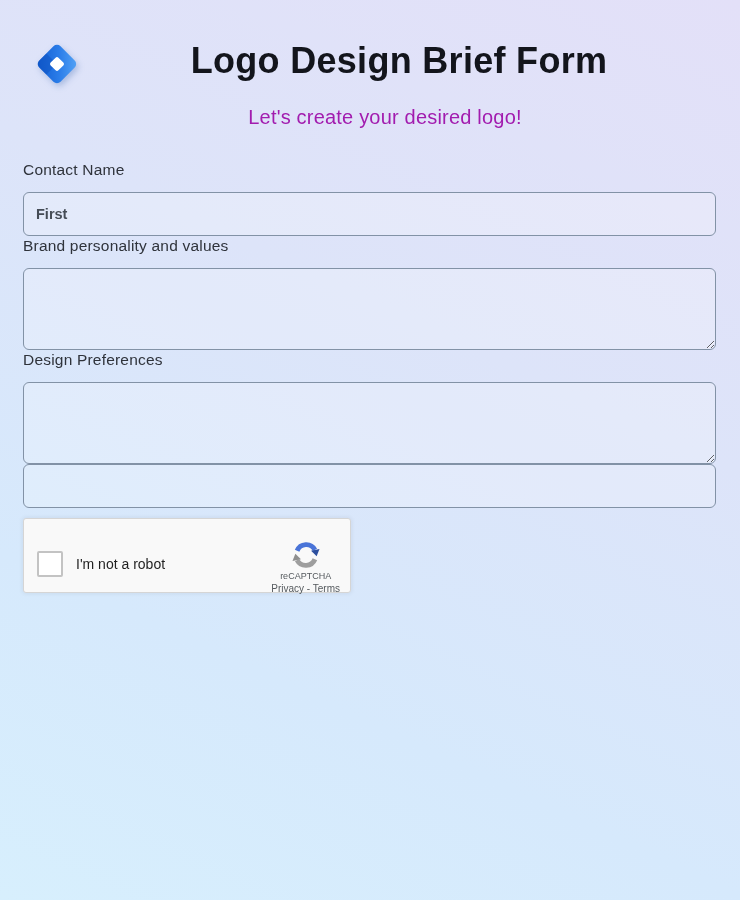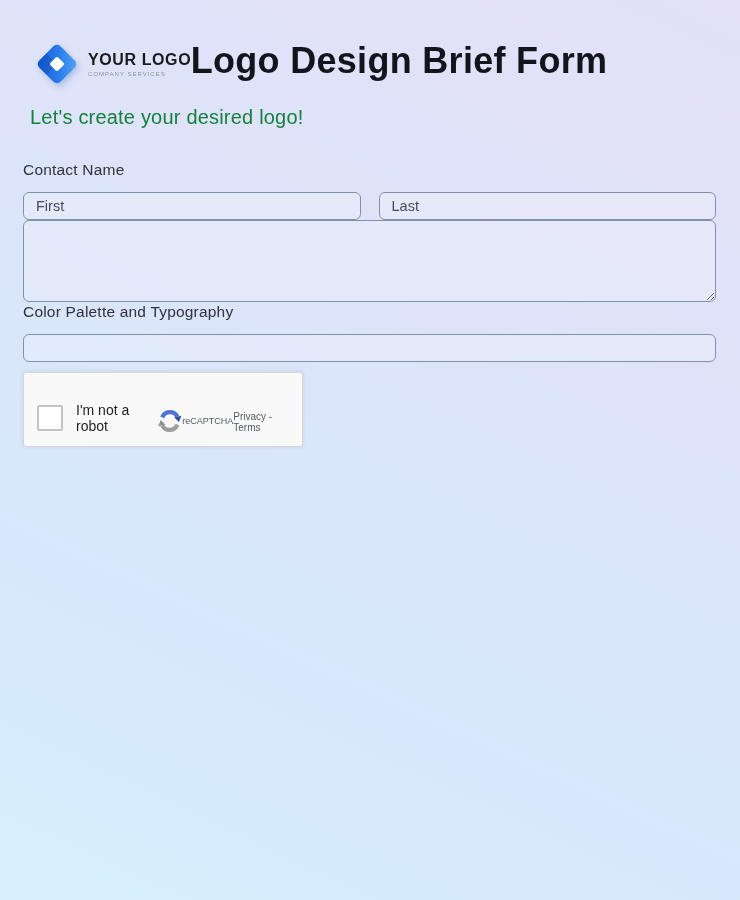--- a/index.html
+++ b/index.html
@@ -25,22 +25,22 @@
   }
   .logo-tagline {
     font-size: 6px; letter-spacing: 1px; color: #8d939d; margin-top: 2px;
   }
   .title {
     text-align: center; padding-left: 150px; padding-right: 92px;
     font-size: 36px; font-weight: 600; color: #13151c;
     letter-spacing: 0.3px; line-height: 42px;
   }
   .subtitle {
-    text-align: left; margin-top: 24px; padding-left: 30px;
-    font-size: 20px; color: #15803d; letter-spacing: 0.2px;
+    text-align: center; margin-top: 24px; padding-left: 30px;
+    font-size: 20px; color: #a21caf; letter-spacing: 0.2px;
   }
 
   
   .form { padding: 0 24px 0 23px; margin-top: 31px; }
   .field { }
   .field-label {
     font-size: 15.5px; color: #2f333b; margin-bottom: 12px;
     letter-spacing: 0.2px; line-height: 20px;
   }
   .required { color: #ee3e54; }
@@ -50,45 +50,45 @@
   input.text-input, textarea.textarea-input {
     width: 100%;
     border: 1.6px solid #8292a6;
     border-radius: 6px;
     background: rgba(255, 255, 255, 0.22);
     font-family: "Liberation Sans", sans-serif;
     font-size: 14.5px;
     color: #2c3138;
     outline: none;
   }
-  input.text-input { height: 28px; padding: 0 12px; }
+  input.text-input { height: 44px; padding: 0 12px; font-weight: bold; }
   input.text-input::placeholder { color: #454c56; opacity: 1; }
   textarea.textarea-input {
     height: 82px; padding: 10px 12px; display: block; resize: both;
   }
 
   
   .captcha-field { margin-bottom: 0; }
   .captcha {
-    width: 280px; height: 75px; margin-top: 10px;
+    width: 328px; height: 75px; margin-top: 10px;
     background: #f9f9f9;
     border: 1px solid #d5d5d5; border-radius: 3px;
     box-shadow: 0 0 4px 1px rgba(0, 0, 0, 0.06);
     display: flex; align-items: center;
     padding: 16px 10px 0 13px;
   }
   .captcha-checkbox {
     width: 26px; height: 26px; flex: 0 0 26px;
     background: #ffffff;
     border: 2px solid #c3c3c3; border-radius: 2px;
     cursor: pointer;
   }
   .captcha-label { font-size: 14px; color: #1f1f1f; margin-left: 13px; }
   .captcha-right {
-    margin-left: auto; display: flex; flex-direction: row;
+    margin-left: auto; display: flex; flex-direction: column;
     align-items: center; padding-top: 6px;
   }
   .captcha-brand { font-size: 9px; color: #555a5e; margin-top: 1px; }
   .captcha-links { font-size: 10px; color: #555a5e; margin-top: 2px; cursor: pointer; }
 </style>
 </head>
 <body>
 
 <div class="header">
   <div class="logo">
@@ -99,47 +99,46 @@
           <stop offset="55%" stop-color="#2b7de9"></stop>
           <stop offset="100%" stop-color="#55a4f6"></stop>
         </linearGradient>
       </defs>
       <g transform="rotate(45 24 24)">
         <rect x="9" y="9" width="30" height="30" rx="5" fill="url(#dg)"></rect>
         <path d="M9 24 L9 34 Q9 39 14 39 L24 39 L24 24 Z" fill="#0d4fbe" opacity="0.45"></path>
         <rect x="18.5" y="18.5" width="11" height="11" rx="2" fill="#ffffff"></rect>
       </g>
     </svg>
-    <div class="logo-text">
-      <span class="logo-name">YOUR LOGO</span>
-      <span class="logo-tagline">COMPANY SERVICES</span>
-    </div>
   </div>
   <h1 class="title">Logo Design Brief Form</h1>
   <div class="subtitle">Let's create your desired logo!</div>
 </div>
 
 <div class="form">
 
   <div class="field">
     <div class="field-label">Contact Name</div>
     <div class="name-row">
       <input type="text" class="text-input" placeholder="First" style="">
-      <input type="text" class="text-input" placeholder="Last" style="">
     </div>
   </div>
 
 
-
   <div class="field">
+    <div class="field-label">Brand personality and values</div>
     <textarea class="textarea-input" style=""></textarea>
   </div>
 
   <div class="field">
-    <div class="field-label">Color Palette and Typography</div>
+    <div class="field-label">Design Preferences</div>
+    <textarea class="textarea-input" style=""></textarea>
+  </div>
+
+  <div class="field">
     <input type="text" class="text-input" style="">
   </div>
 
   <div class="field captcha-field">
 
     <div class="captcha">
       <div class="captcha-checkbox" role="checkbox" aria-checked="false"></div>
       <div class="captcha-label">I'm not a robot</div>
       <div class="captcha-right">
         <svg width="30" height="30" viewBox="0 0 32 32">

